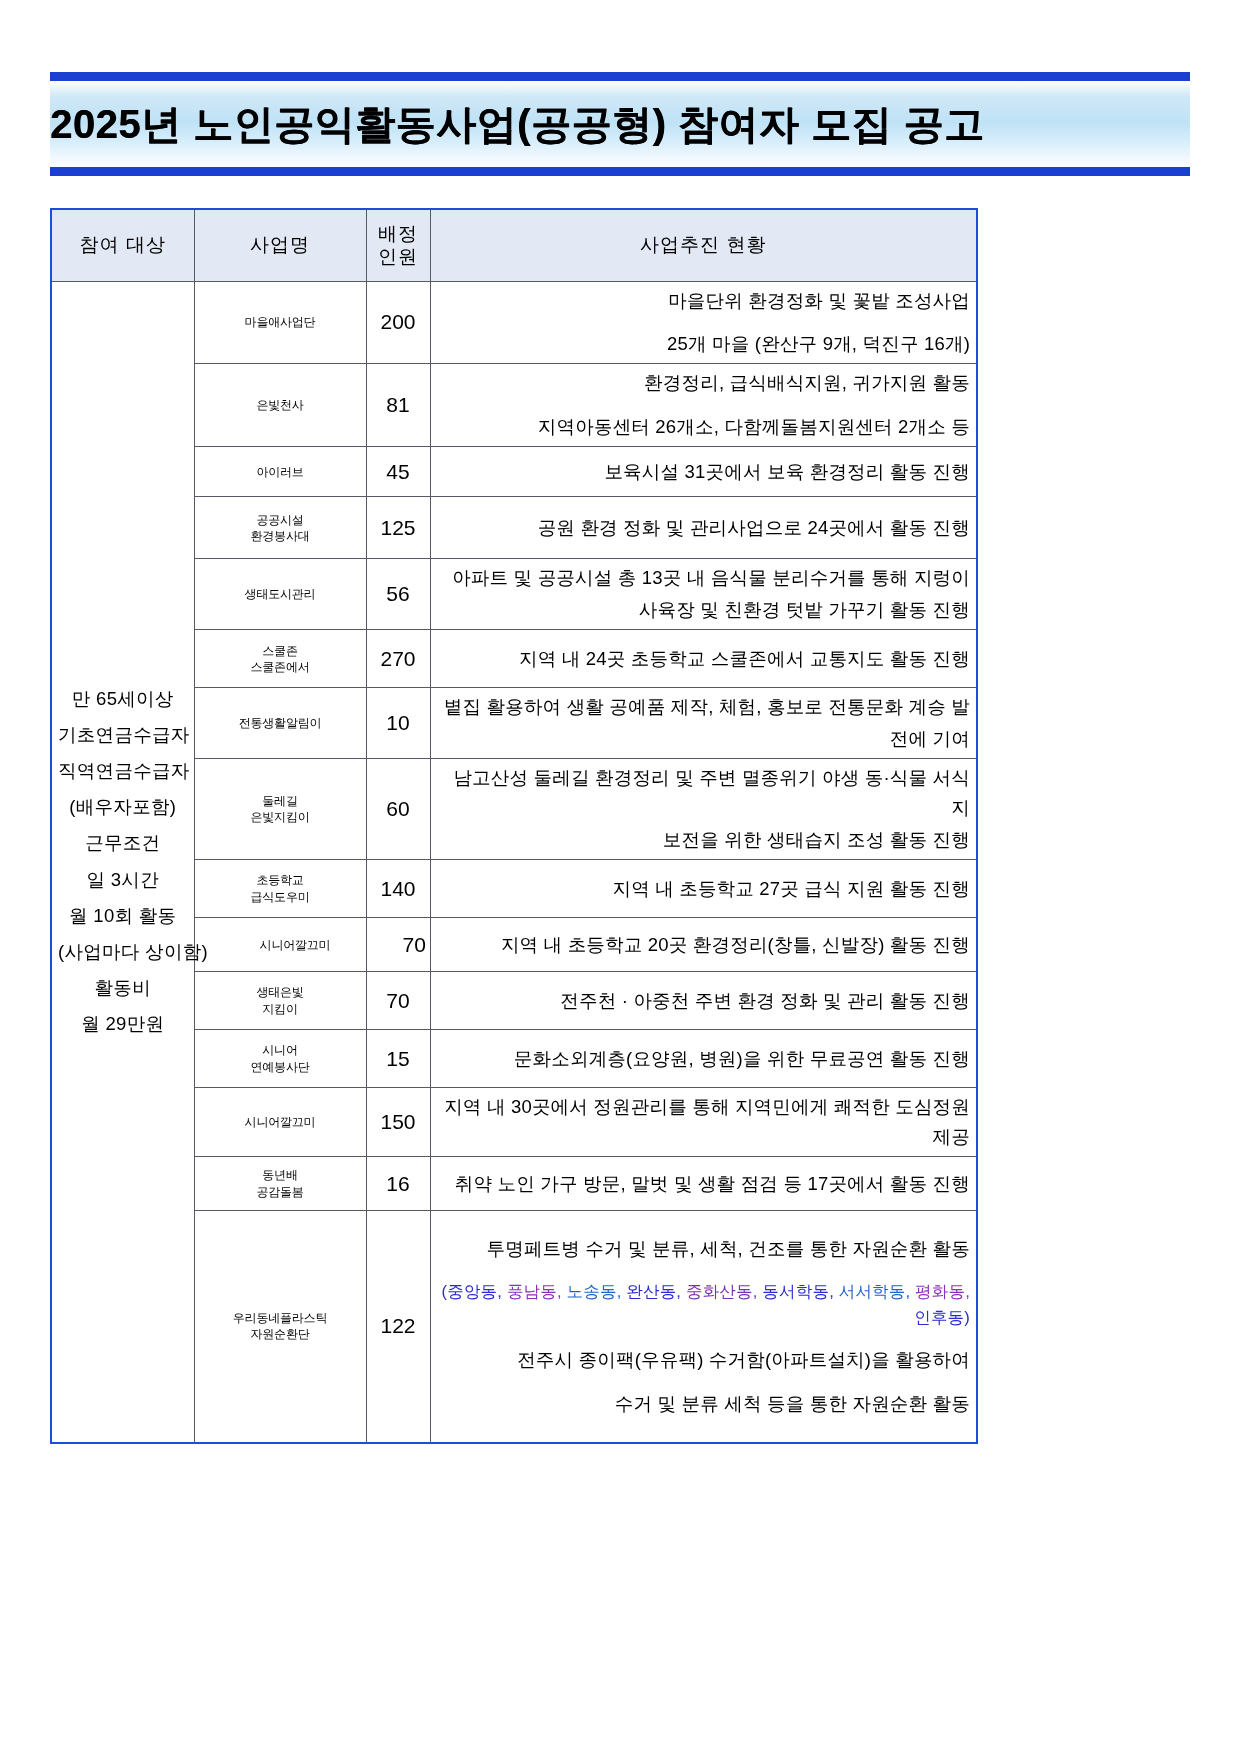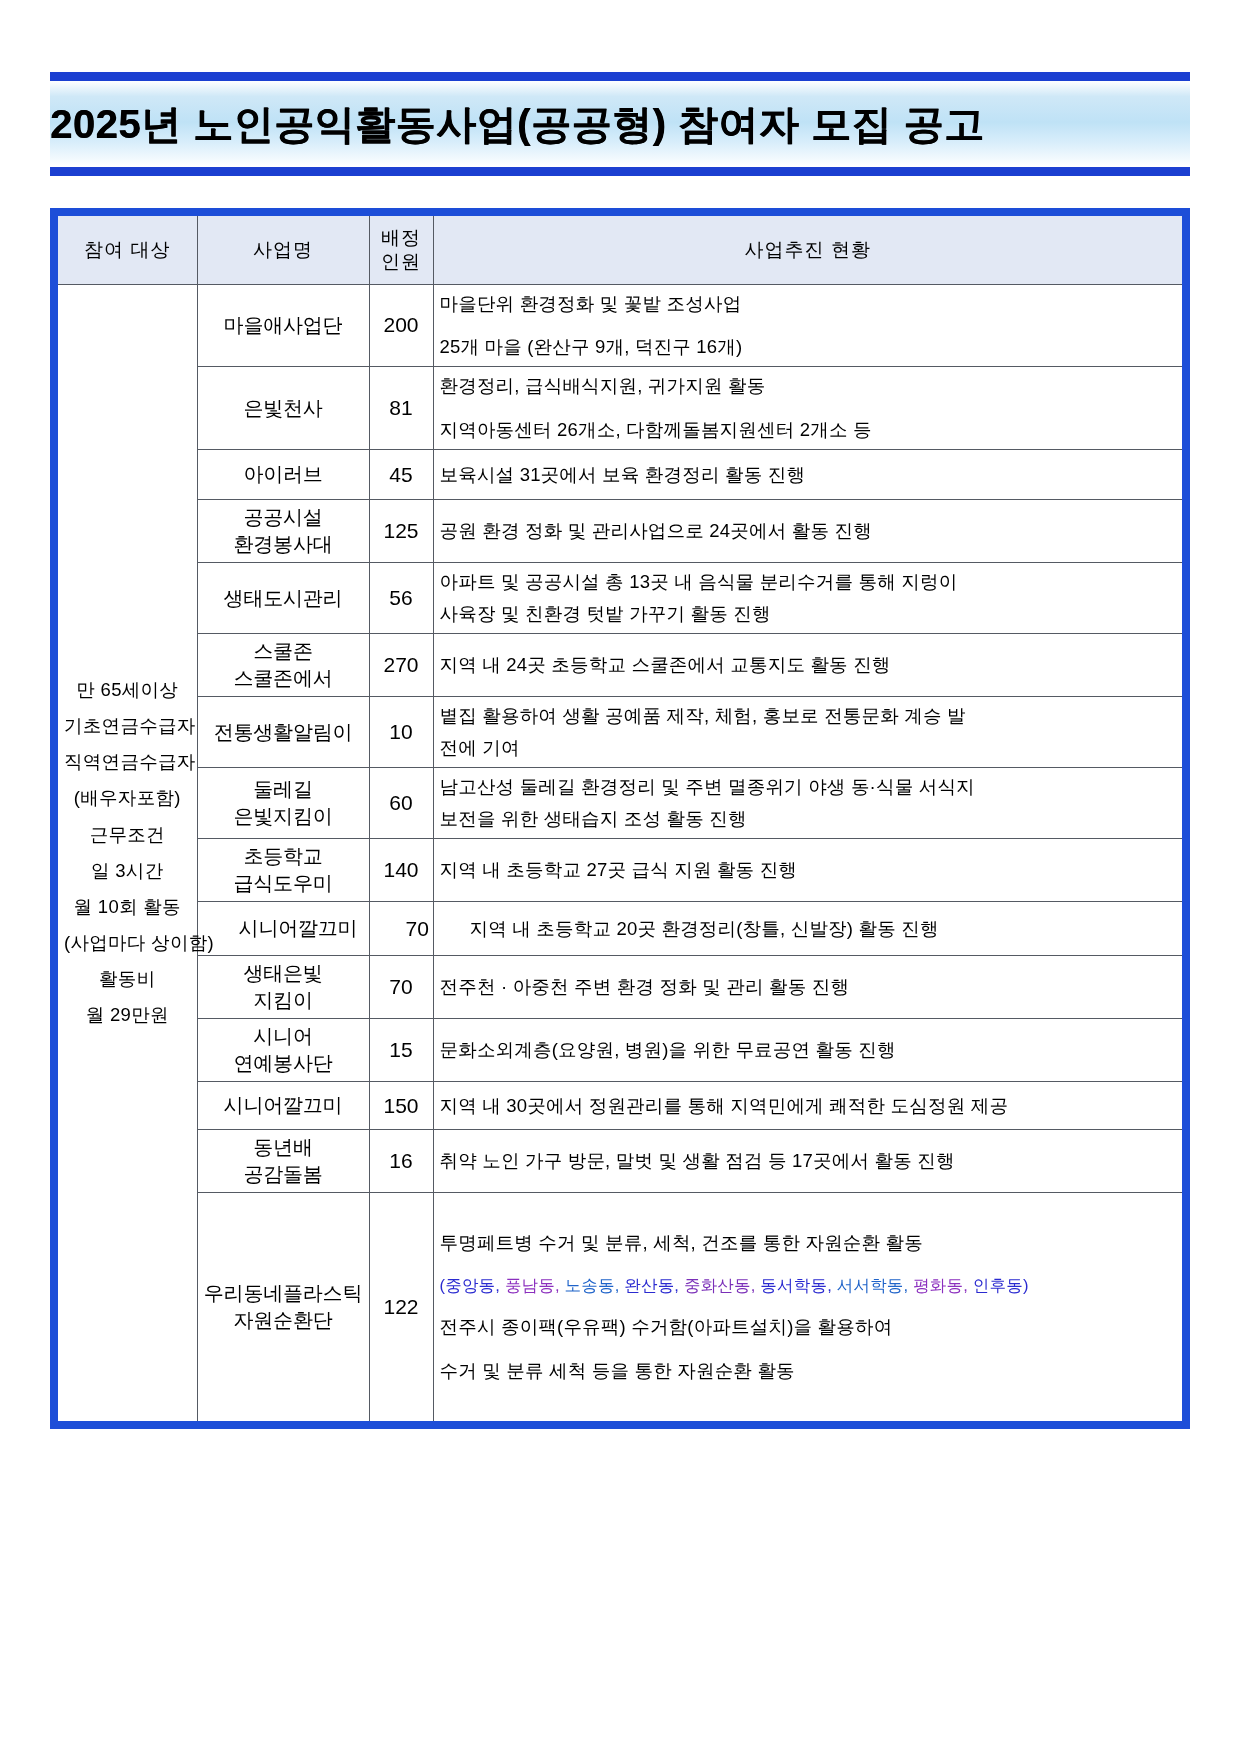--- a/index.html
+++ b/index.html
@@ -59,23 +59,23 @@
     background: #1b3fd1;
     width: 100%;
   }
 
   
   .table-wrap {
     margin: 32px 50px 0 50px;
   }
   table.main {
     border-collapse: collapse;
-    width: 1140px;
+    width: 928px;
     table-layout: fixed;
-    border: 8px solid #1d4ed8;
+    border: 2px solid #1d4ed8;
   }
   table.main th, table.main td {
     border: 1px solid #555a63;
     vertical-align: middle;
     padding: 4px 6px;
     box-sizing: border-box;
   }
   thead th {
     background: #e2e8f4;
     font-weight: normal;
@@ -93,39 +93,39 @@
   td.target-cell {
     text-align: center;
     font-size: 18.5px;
     line-height: 1.95;
     letter-spacing: 0.3px;
     white-space: nowrap;
     margin-left: 10px;
   }
   td.name-cell {
     text-align: center;
-    font-size: 20px;
+    font-size: 12px;
     line-height: 1.35;
     letter-spacing: -0.2px;
     white-space: nowrap;
   }
   td.count-cell {
     text-align: center;
     font-size: 21px;
     letter-spacing: 0;
   }
   td.detail-cell {
     text-align: left;
     font-size: 18.5px;
     line-height: 1.62;
     letter-spacing: 0.2px;
     padding-left: 12px;
     padding-right: 8px;
   }
-  td.detail-cell .line { display: block; }
+  td.detail-cell .line { display: block; text-align: right; }
   td.detail-cell .line + .line { margin-top: 14px; }
   td.detail-cell.tight .line + .line { margin-top: 2px; }
 
   .districts {
     display: block;
     font-size: 16.5px;
     letter-spacing: 0.2px;
   }
   .districts span { white-space: nowrap; }
 

